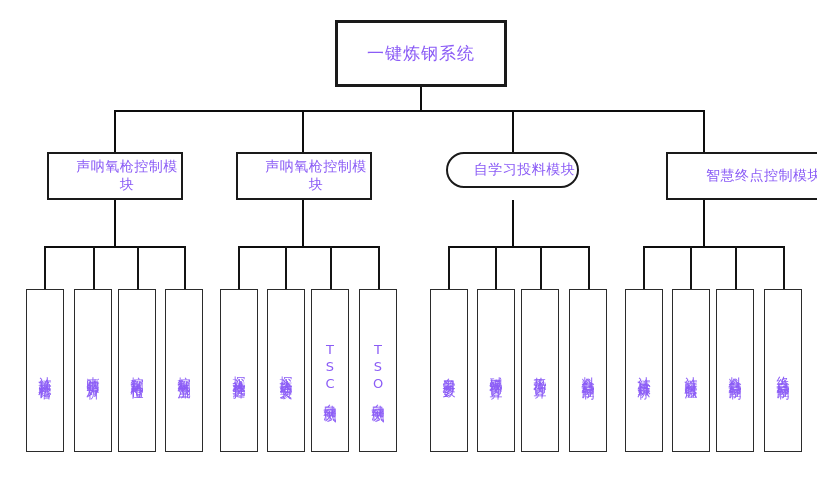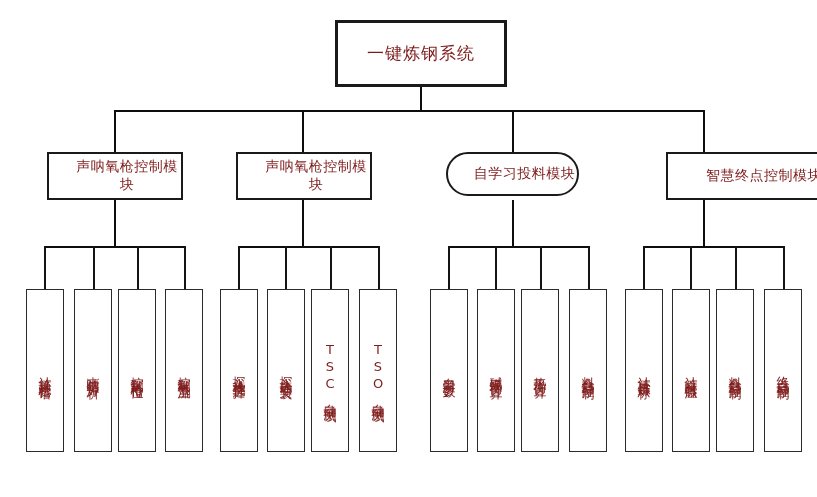--- a/index.html
+++ b/index.html
@@ -21,21 +21,21 @@
   
   .node {
     position: absolute;
     box-sizing: border-box;
     background: #ffffff;
     border: 2px solid #1a1a1a;
     display: flex;
     align-items: center;
     justify-content: center;
     text-align: center;
-    color: #7f1d1d;
+    color: #8b5cf6;
   }
   .node.root {
     font-size: 17px;
     letter-spacing: 1px;
     border-width: 3px;
   }
   .node.module {
     font-size: 14px;
     letter-spacing: 0.5px;
     padding-left: 24px;
@@ -82,21 +82,21 @@
   <div class="line v" style="left:302px; top:110px; height:43px;"></div>
   <div class="line v" style="left:512px; top:110px; height:43px;"></div>
   <div class="line v" style="left:703px; top:110px; height:43px;"></div>
 
   <div class="node module" style="left:47px; top:152px; width:136px; height:48px;">
     <span>声呐氧枪控制模块</span>
   </div>
   <div class="node module" style="left:236px; top:152px; width:136px; height:48px;">
     <span>声呐氧枪控制模块</span>
   </div>
-  <div class="node module" style="left:446px; top:152px; width:133px; height:44px;border-radius:22px;">
+  <div class="node module" style="left:446px; top:152px; width:133px; height:36px;border-radius:22px;">
     <span>自学习投料模块</span>
   </div>
   <div class="node module" style="left:630px; top:152px; width:172px; height:48px;margin-left:36px;">
     <span>智慧终点控制模块</span>
   </div>
 
   <div class="line v" style="left:114px; top:200px; height:47px;"></div>
   <div class="line h" style="left:44px; top:246px; width:142px;"></div>
   <div class="line v thin" style="left:44px; top:246px; height:43px;"></div>
   <div class="line v thin" style="left:93px; top:246px; height:43px;"></div>

